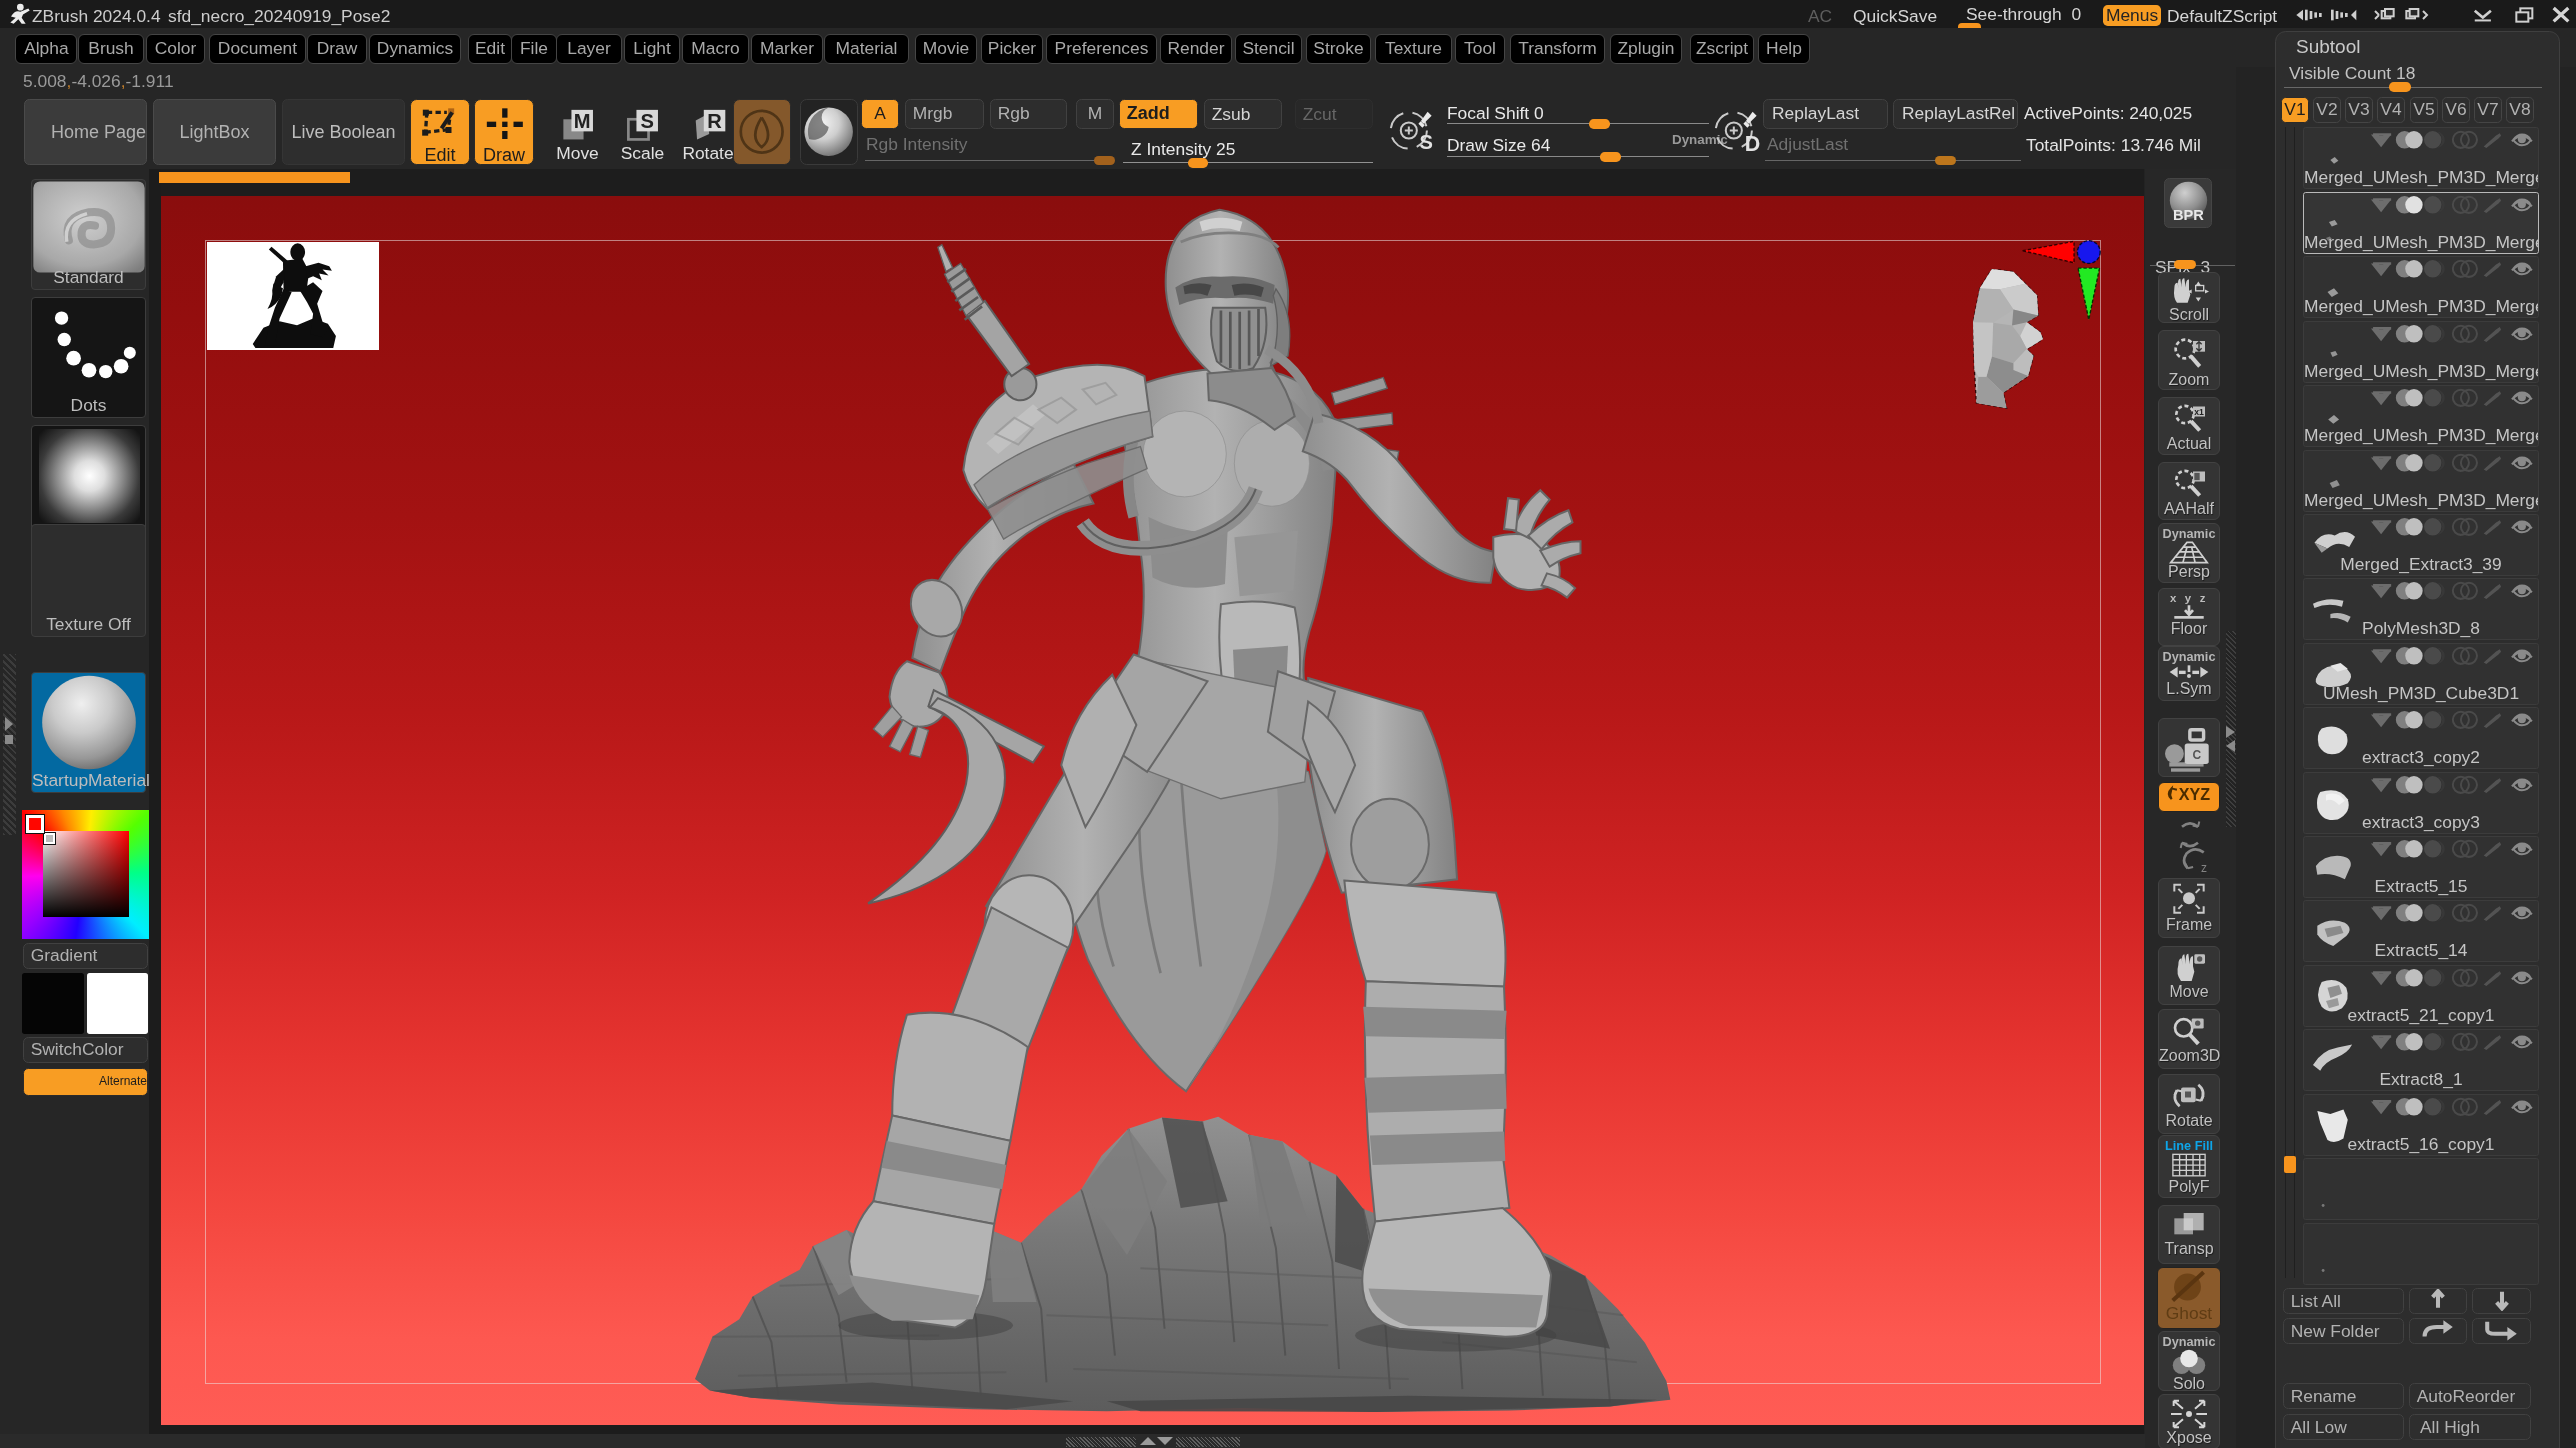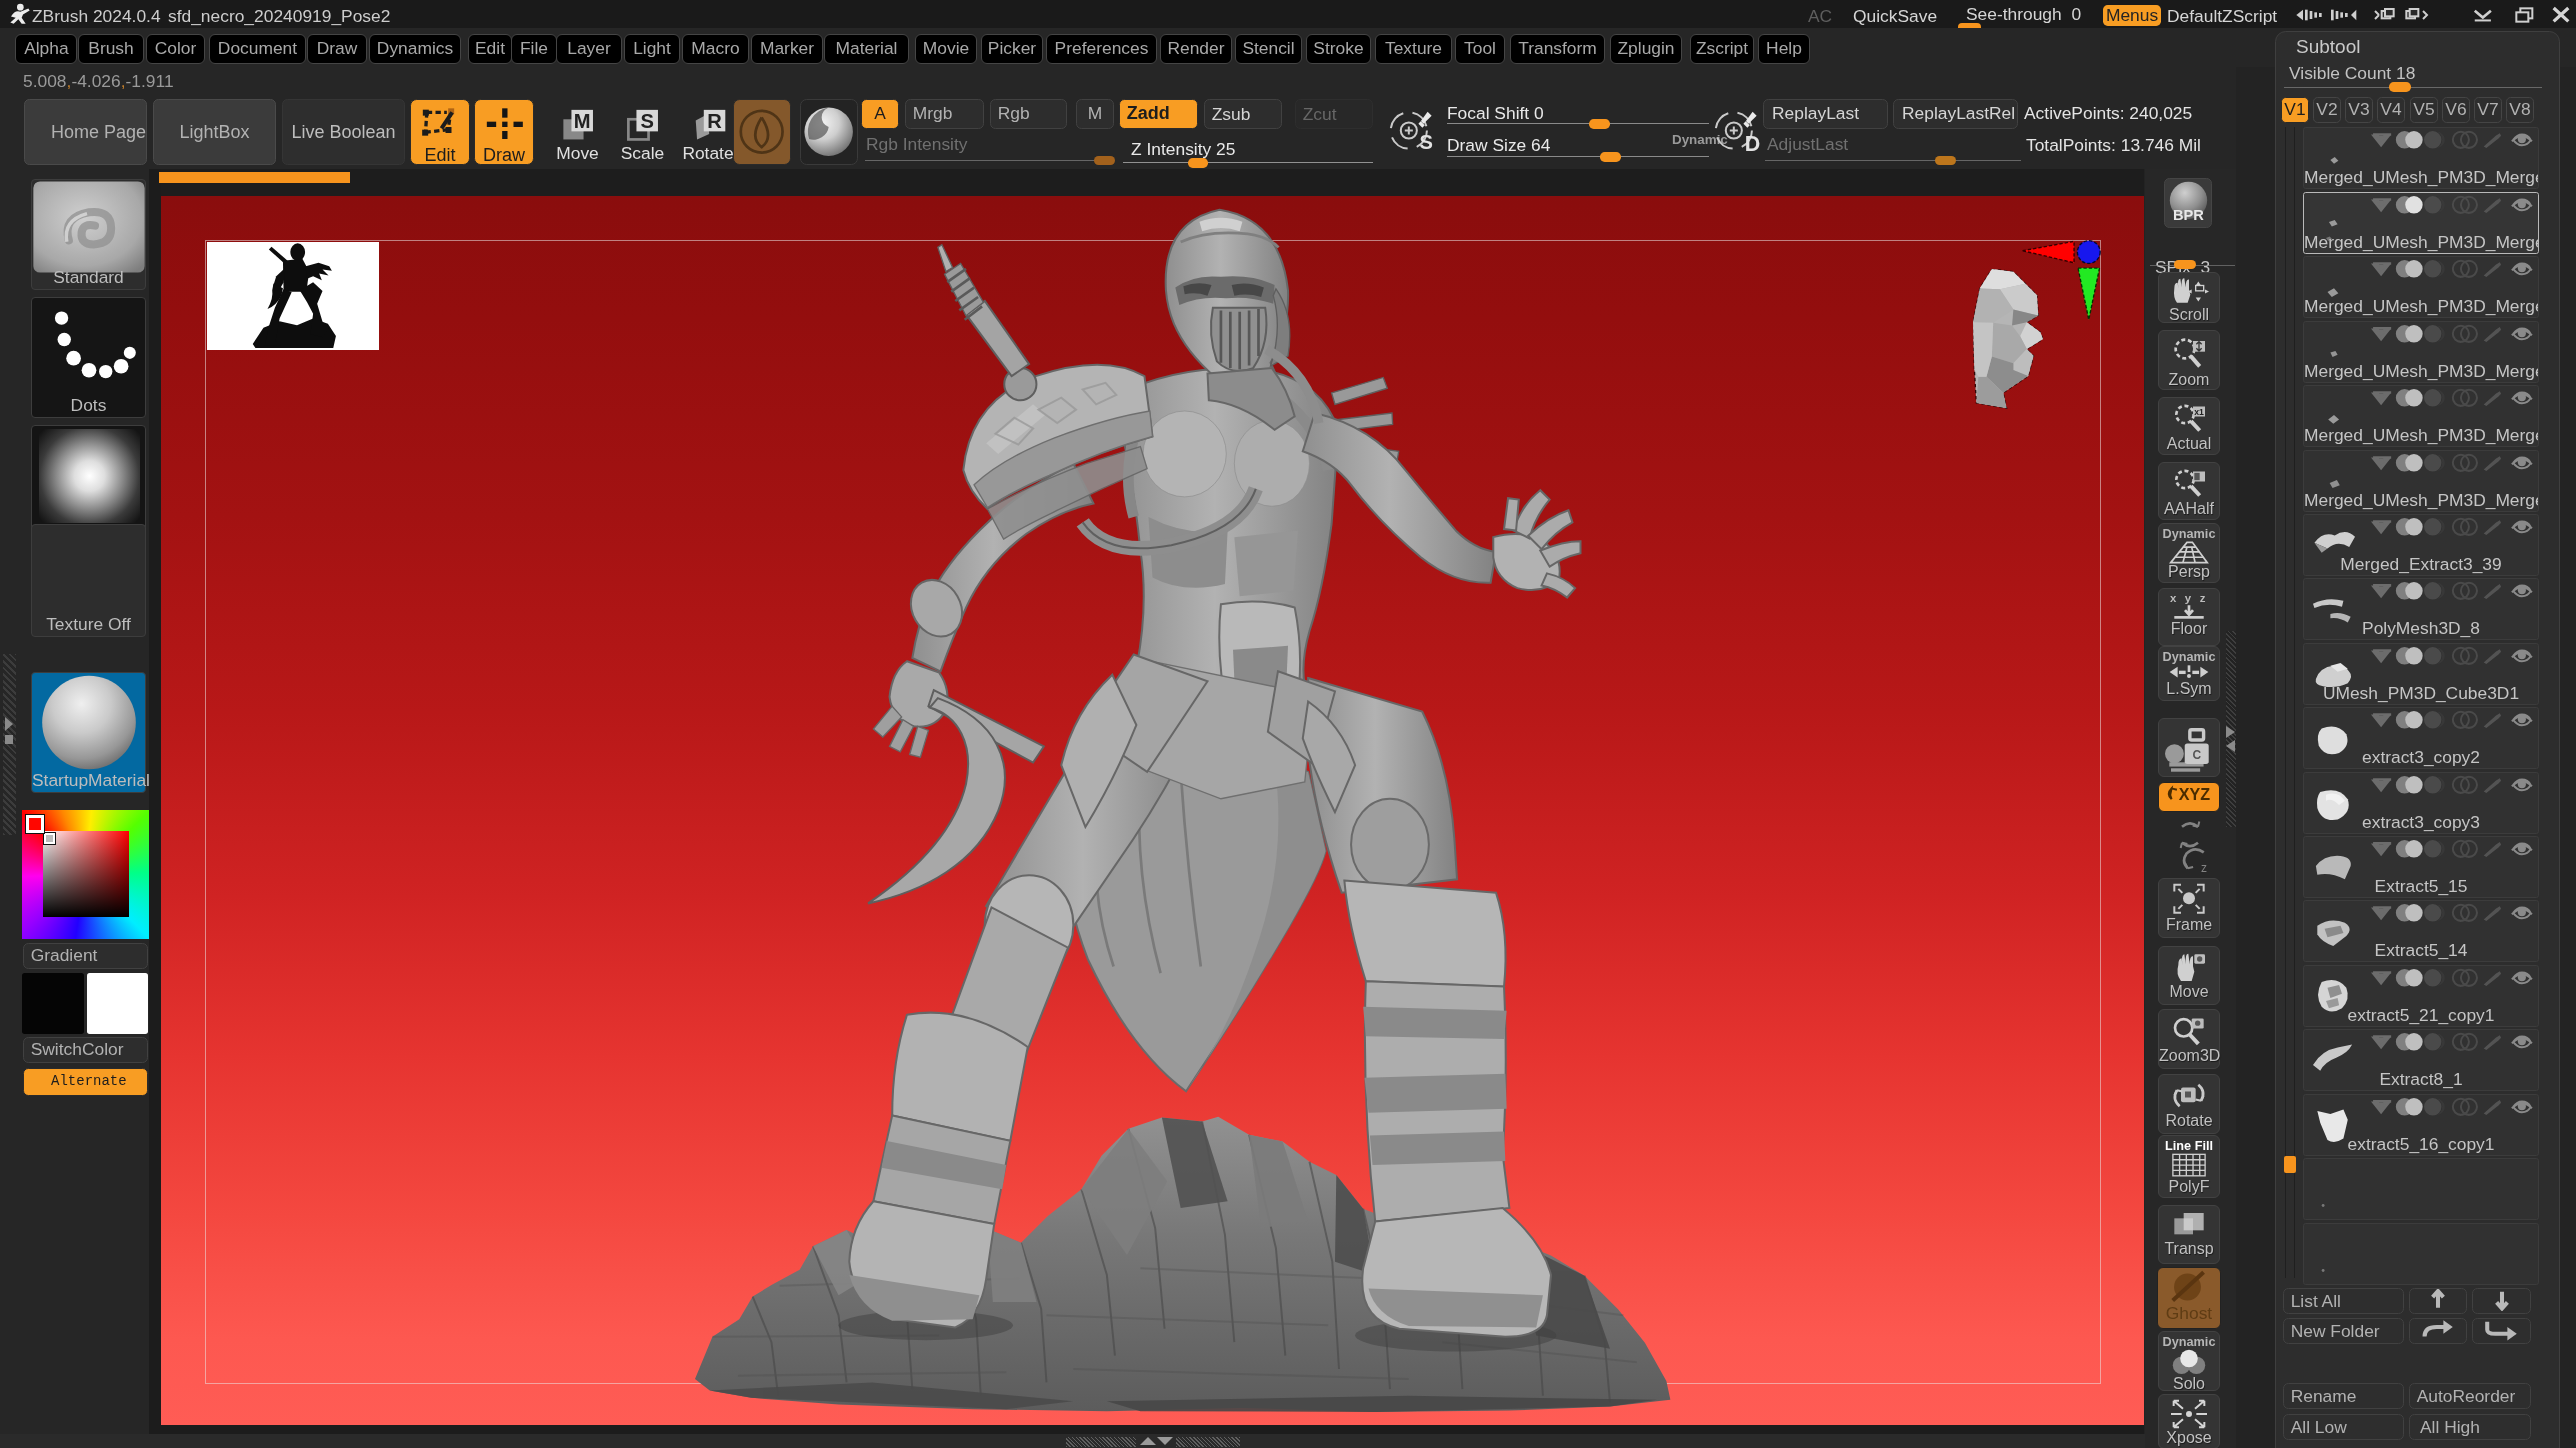--- a/index.html
+++ b/index.html
@@ -310,21 +310,21 @@
 
   <div class="abs" style="left:22px;top:810px;width:127px;height:129px;background:conic-gradient(from 315deg, #ff0000, #ff8800 7%, #ffee00 14%, #55ff00 25%, #00ff88 37%, #00eeff 50%, #2200ff 65%, #9900ff 76%, #ff00ee 87%, #ff0000 100%);"></div>
   <div class="abs" style="left:43px;top:831px;width:86px;height:86px;background:linear-gradient(to bottom, rgba(0,0,0,0) 0%, #000 100%), linear-gradient(to right, #ffffff, #ff0000);"></div>
   <div class="abs" style="left:44px;top:833px;width:11.4px;height:11.4px;border:2.7px solid #ffffff;outline:1.3px solid #111;background:#bbb;"></div>
   <div class="abs" style="left:26px;top:815px;width:18px;height:18px;background:#ff0600;border:3.4px solid #ffffff;outline:1.3px solid #111;"></div>
 
   <div class="btn" style="left:23px;top:943px;width:125px;height:25.5px;background:#2d2d2d;font-size:17.4px;line-height:23px;text-align:left;padding-left:6.7px;">Gradient</div>
   <div class="abs" style="left:22px;top:973px;width:62px;height:61px;background:#050505;border-radius:2.7px;"></div>
   <div class="abs" style="left:87px;top:973px;width:61px;height:61px;background:#ffffff;border-radius:2.7px;"></div>
   <div class="btn" style="left:23px;top:1037px;width:125px;height:25.5px;background:#2d2d2d;font-size:17.4px;line-height:23px;text-align:left;padding-left:6.7px;">SwitchColor</div>
-  <div class="btn obtn" style="left:23px;top:1068px;width:125px;height:28px;font-size:14px;line-height:25.5px;text-align:center;padding-left:6.7px;font-family:Liberation Mono, monospace;">Alternate</div>
+  <div class="btn obtn" style="left:23px;top:1068px;width:125px;height:28px;font-size:12px;line-height:25.5px;text-align:right;padding-left:6.7px;">Alternate</div>
 
   <div class="abs" style="left:2.7px;top:654px;width:13.4px;height:181px;background:repeating-linear-gradient(45deg,#3c3c3c 0 2px,#262626 2px 4.7px);"></div>
   <div class="abs" style="left:4.7px;top:717px;width:0;height:0;border-top:7.4px solid transparent;border-bottom:7.4px solid transparent;border-left:8.7px solid #8a8a8a;"></div>
   <div class="abs" style="left:4.7px;top:735px;width:8.7px;height:9.4px;background:#8a8a8a;"></div>
 
   <div class="abs" style="left:149px;top:169px;width:12px;height:1280px;background:#1c1c1c;"></div>
   <div class="abs" style="left:2145px;top:169px;width:9.4px;height:1280px;background:#1c1c1c;"></div>
   <div class="abs" style="left:161px;top:169px;width:1983px;height:1264px;background:#1d1d1d;"></div>
   <div class="abs" style="left:159px;top:172px;width:191px;height:11.4px;background:#f7941d;"></div>
   <div id="canvas" class="abs" style="left:161px;top:196px;width:1983px;height:1229px;
@@ -623,21 +623,21 @@
           <path d="M31 32 L44 46" stroke="#cfcfcf" stroke-width="6"></path>
           <rect x="34" y="8" width="18" height="15" rx="2" fill="#bdbdbd"></rect>
           <circle cx="43" cy="15" r="4" fill="#555"></circle>
         </svg><div class="rtl">Zoom3D</div></div>
     <div class="rtb" style="top:1074px;height:60px;"><svg width="40" height="35" viewBox="0 0 60 52">
           <rect x="18" y="14" width="22" height="22" rx="3" fill="#bdbdbd"></rect>
           <rect x="24" y="20" width="9" height="9" fill="#555"></rect>
           <path d="M44 10 Q56 20 48 34 M16 42 Q4 32 12 18" stroke="#c9c9c9" stroke-width="4" fill="none"></path>
           <path d="M48 34 L52 26 M48 34 L40 32 M12 18 L8 26 M12 18 L20 20" stroke="#c9c9c9" stroke-width="3"></path>
         </svg><div class="rtl">Rotate</div></div>
-    <div class="rtb" style="top:1135px;height:63px;"><div class="rdy" style="color:#ffffff;">Line Fill</div><svg width="38" height="25.5" viewBox="0 0 56 38">
+    <div class="rtb" style="top:1135px;height:63px;"><div class="rdy" style="color:#0ea5e9;">Line Fill</div><svg width="38" height="25.5" viewBox="0 0 56 38">
           <g stroke="#cfcfcf" stroke-width="2" fill="none">
             <rect x="4" y="2" width="48" height="32"></rect>
             <path d="M4 10 L52 10 M4 18 L52 18 M4 26 L52 26 M14 2 L14 34 M24 2 L24 34 M34 2 L34 34 M44 2 L44 34"></path>
           </g>
         </svg><div class="rtl">PolyF</div></div>
     <div class="rtb" style="top:1205px;height:59px;"><svg width="40" height="32" viewBox="0 0 60 48">
           <rect x="8" y="14" width="28" height="24" fill="#9a9a9a"></rect>
           <rect x="22" y="6" width="30" height="26" fill="#d9d9d9" opacity="0.75"></rect>
         </svg><div class="rtl">Transp</div></div>
     <div class="abs" style="left:2157px;top:1267px;width:64px;height:62px;background:#8a5a2b;border:1.3px solid #222;border-radius:6px;text-align:center;">

